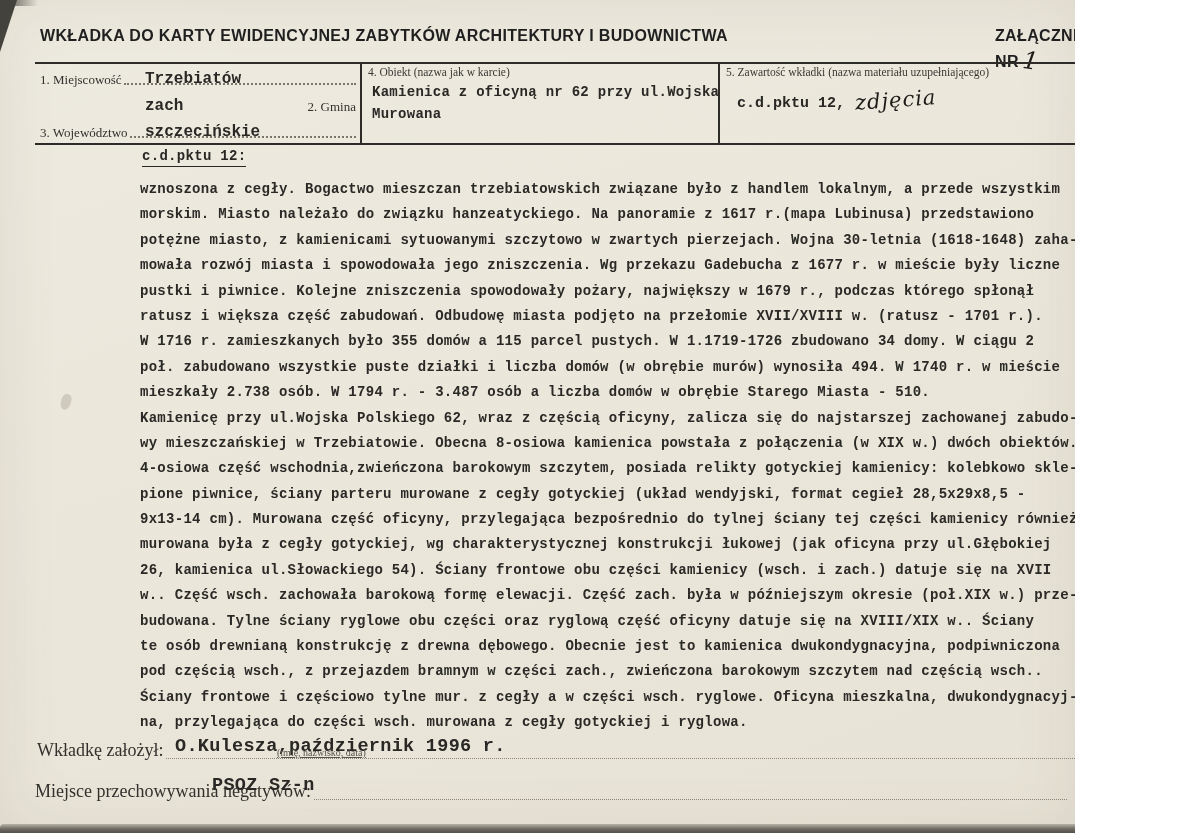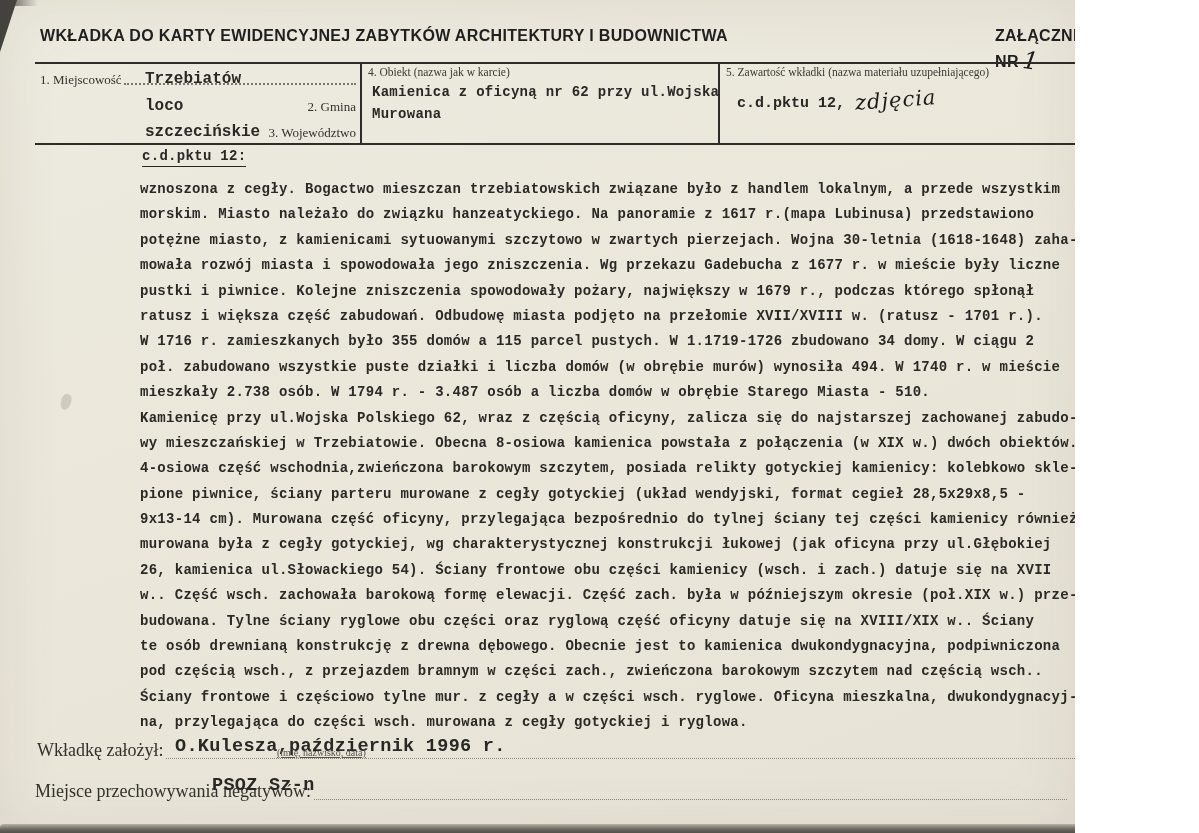--- a/index.html
+++ b/index.html
@@ -81,23 +81,23 @@
   <div class="frow" style="top:72px;">
     <span class="serif-label">1. Miejscowość</span>
     <span class="dots"></span>
   </div>
   <div class="abs type fval" style="left:145px; top:70px;">Trzebiatów</div>
 
   <div class="frow" style="top:99px;flex-direction:column;">
     <span class="serif-label">2. Gmina</span>
     <span class="dots"></span>
   </div>
-  <div class="abs type fval" style="left:145px; top:97px;">loco</div>
+  <div class="abs type fval" style="left:145px; top:97px;">zach</div>
 
-  <div class="frow" style="top:125px;flex-direction:column;">
+  <div class="frow" style="top:125px;">
     <span class="serif-label">3. Województwo</span>
     <span class="dots"></span>
   </div>
   <div class="abs type fval" style="left:145px; top:123px;">szczecińskie</div>
 
   <div class="abs serif-label boxlabel" style="left:368px; top:66px;">4. Obiekt  (nazwa jak w karcie)</div>
   <div class="abs type" style="left:372px; top:84px; font-size:14px; letter-spacing:.28px;">Kamienica z oficyną nr 62 przy ul.Wojska</div>
   <div class="abs type" style="left:372px; top:106px; font-size:14px; letter-spacing:.28px;">Murowana</div>
 
   <div class="abs serif-label boxlabel" style="left:726px; top:66px;">5. Zawartość wkładki  (nazwa materiału uzupełniającego)</div>

